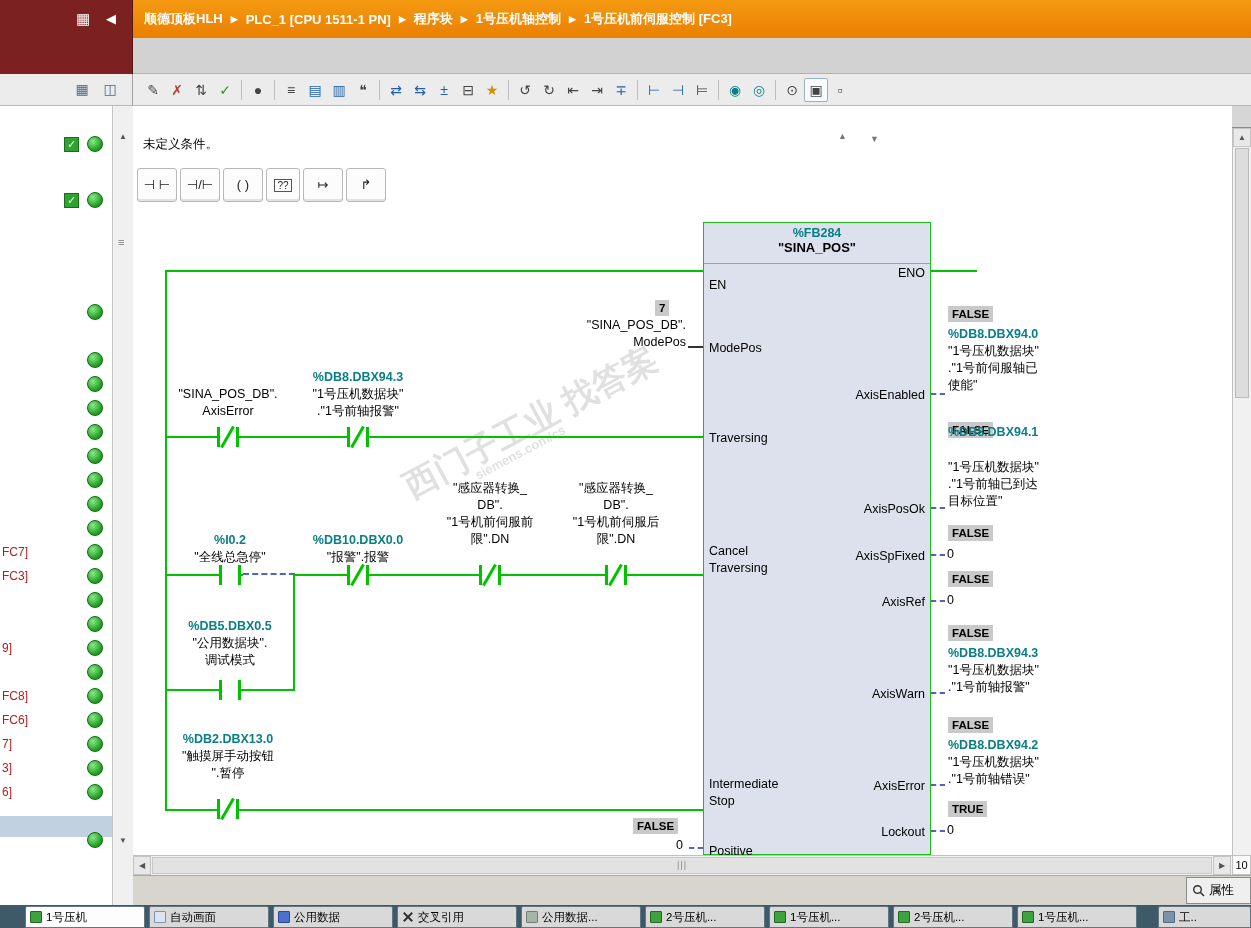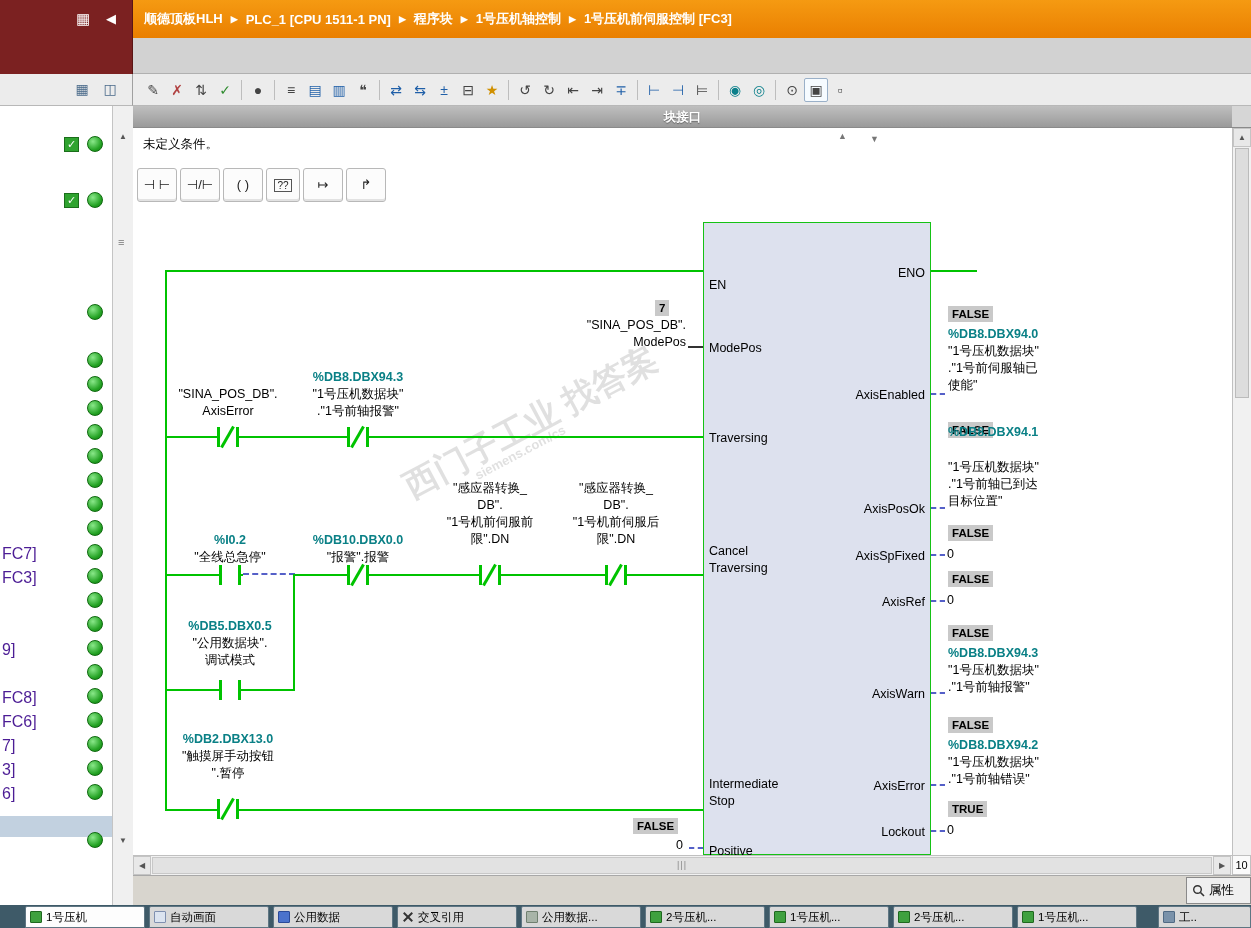--- a/index.html
+++ b/index.html
@@ -27,21 +27,21 @@
 
   
   .ifbar { position:absolute; left:133px; top:106px; width:1099px; height:22px; background:linear-gradient(#bfbfbf,#9a9a9a); border-bottom:1px solid #8a8a8a; text-align:center; line-height:22px; color:#fff; font-weight:bold; text-shadow:0 1px 1px #666; }
   .ifcorner { position:absolute; left:1232px; top:106px; width:19px; height:22px; background:#d6d6d6; border-bottom:1px solid #8a8a8a; }
   .colarrow { position:absolute; font-size:9px; color:#777; }
 
   
   .sidebar { position:absolute; left:0; top:106px; width:133px; height:799px; background:#fff; border-right:1px solid #a0a0a0; }
   .chk { position:absolute; width:15px; height:15px; background:#2fa32f; border:1px solid #1a6e1a; color:#fff; font-size:11px; line-height:13px; text-align:center; }
   .cir { position:absolute; width:16px; height:16px; border-radius:50%; background:radial-gradient(circle at 35% 32%, #8ae88a, #22a122 65%, #157815); border:1px solid #0f6a0f; }
-  .sblabel { position:absolute; font-size:16px; color:#4c1d95; }
+  .sblabel { position:absolute; font-size:12px; color:#b91c1c; }
   .sbhl { position:absolute; left:0; top:710px; width:112px; height:21px; background:#c2d1e0; }
   .sstrip { position:absolute; left:112px; top:106px; width:21px; height:799px; background:#f0f0f0; border-left:1px solid #c4c4c4; }
   .sarrow { position:absolute; font-size:8px; color:#555; }
 
   
   .note { position:absolute; left:143px; top:136px; font-size:12.5px; }
   .pal { position:absolute; top:168px; height:34px; background:#fcfcfc; border:1px solid #b8b8b8; border-radius:3px; text-align:center; line-height:32px; font-size:13px; color:#222; box-shadow:inset 0 -2px 0 #e2e2e2; }
   .pal .qb { border:1px solid #555; font-size:10px; padding:0 2px; }
   .wm { position:absolute; transform:rotate(-28deg); color:rgba(60,60,60,0.16); font-weight:bold; pointer-events:none; }
 
@@ -153,21 +153,20 @@
     <span class="ti">⊨</span>
     <span class="tsep"></span>
     <span class="ti teal">◉</span>
     <span class="ti teal">◎</span>
     <span class="tsep"></span>
     <span class="ti">⊙</span>
     <span class="ti" style="border-color:#9ab0c8;background:#f6fbff">▣</span>
     <span class="ti">▫</span>
   </div>
 
-  <div class="ifbar">块接口</div>
   <div class="ifcorner"></div>
   <span class="colarrow" style="left:838px;top:131px">▲</span>
   <span class="colarrow" style="left:870px;top:134px">▼</span>
 
   <div class="sidebar">
     <div class="sbhl"></div>
   </div>
   <span class="chk" style="left:64px;top:137px">✓</span>
   <span class="cir" style="left:87px;top:136px"></span>
   <span class="chk" style="left:64px;top:193px">✓</span>
@@ -297,20 +296,24 @@
 "1号机前伺服后
 限".DN</div>
   <div class="abs lbl ctr op" style="left:168px;top:618px;width:124px">%DB5.DBX0.5</div>
   <div class="abs lbl ctr ml" style="left:168px;top:635px;width:124px">"公用数据块".
 调试模式</div>
   <div class="abs lbl ctr op" style="left:162px;top:731px;width:132px">%DB2.DBX13.0</div>
   <div class="abs lbl ctr ml" style="left:162px;top:748px;width:132px">"触摸屏手动按钮
 ".暂停</div>
 
   <div class="fblock">
+    <div class="bhead">
+      <div class="bnum">%FB284</div>
+      <div class="bname">"SINA_POS"</div>
+    </div>
     <div class="pin pinl" style="top:54px">EN</div>
     <div class="pin pinr" style="top:42px">ENO</div>
     <div class="pin pinl" style="top:117px">ModePos</div>
     <div class="pin pinl" style="top:207px">Traversing</div>
     <div class="pin pinl ml" style="top:320px">Cancel
 Traversing</div>
     <div class="pin pinl ml" style="top:553px">Intermediate
 Stop</div>
     <div class="pin pinl" style="top:620px">Positive</div>
     <div class="pin pinr" style="top:164px">AxisEnabled</div>

